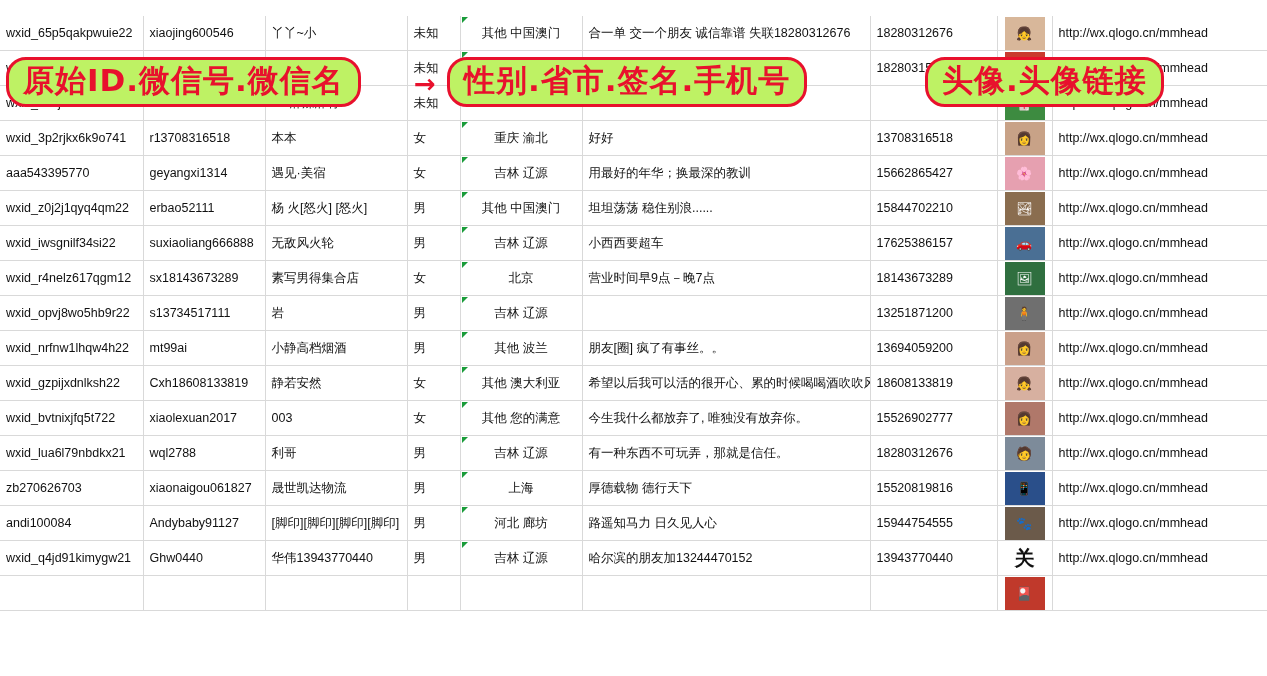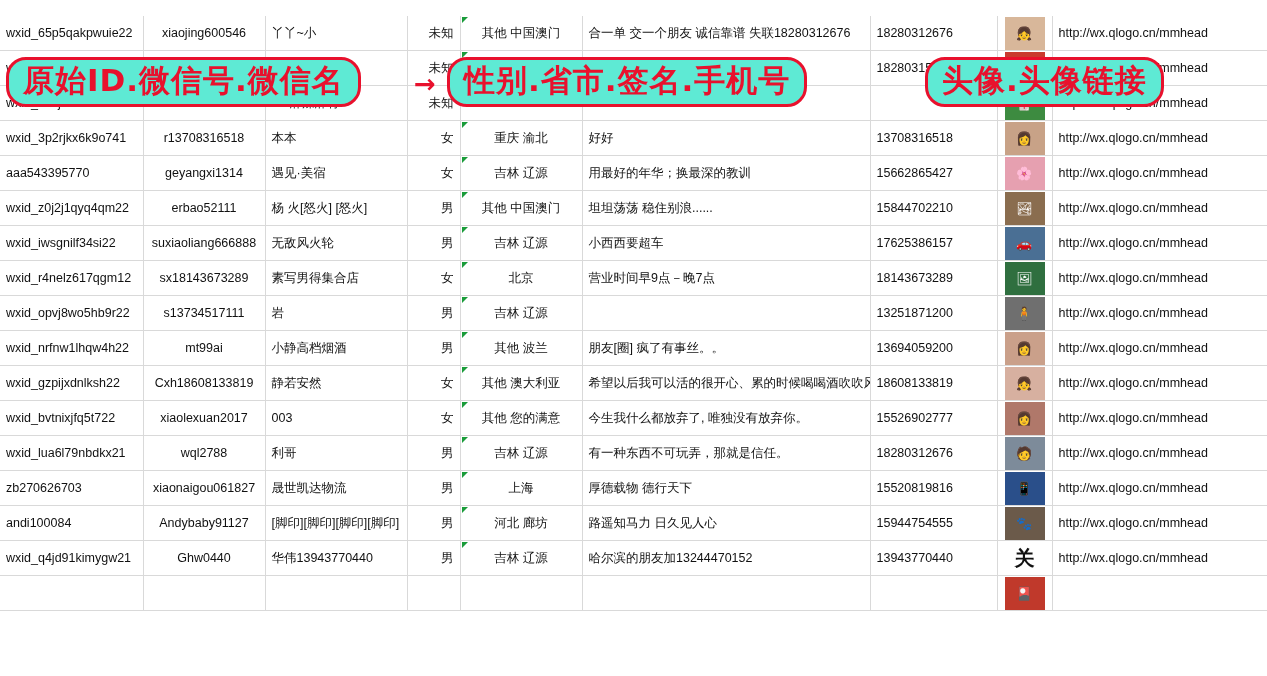--- a/index.html
+++ b/index.html
@@ -36,23 +36,23 @@
     padding: 0 6px;
     vertical-align: middle;
     white-space: nowrap;
     overflow: hidden;
     font-size: 12.5px;
     color: #111;
     background: #fff;
   }
   
   .c0 { width: 143px; }
-  .c1 { width: 122px; text-align: center; }
+  .c1 { width: 122px; }
   .c2 { width: 142px; }
-  .c3 { width: 53px; text-align: right; }
+  .c3 { width: 53px; }
   .c4 { width: 122px; text-align: center; }
   .c5 { width: 288px; }
   .c6 { width: 127px; }
   .c7 { width: 55px; }
   .c8 { width: 256px; }
 
   td.url { color: #111; }
   td.avatar-cell {
     padding: 0;
     text-align: center;
@@ -83,21 +83,21 @@
     border-right: 6px solid transparent;
   }
 
   
   .annot {
     position: absolute;
     color: #e8112d;
     font-weight: bold;
     font-size: 31px;
     letter-spacing: 1px;
-    background: #5eead4;
+    background: #bef264;
     border: 3px solid #e8112d;
     border-radius: 20px;
     padding: 3px 14px 5px 14px;
     white-space: nowrap;
     line-height: 1.15;
     font-family: "DejaVu Sans", sans-serif;
   }
   #annot-1 { left: 6px; top: 41px; }
   #annot-2 { left: 447px; top: 41px; }
   #annot-3 { left: 925px; top: 41px; }

